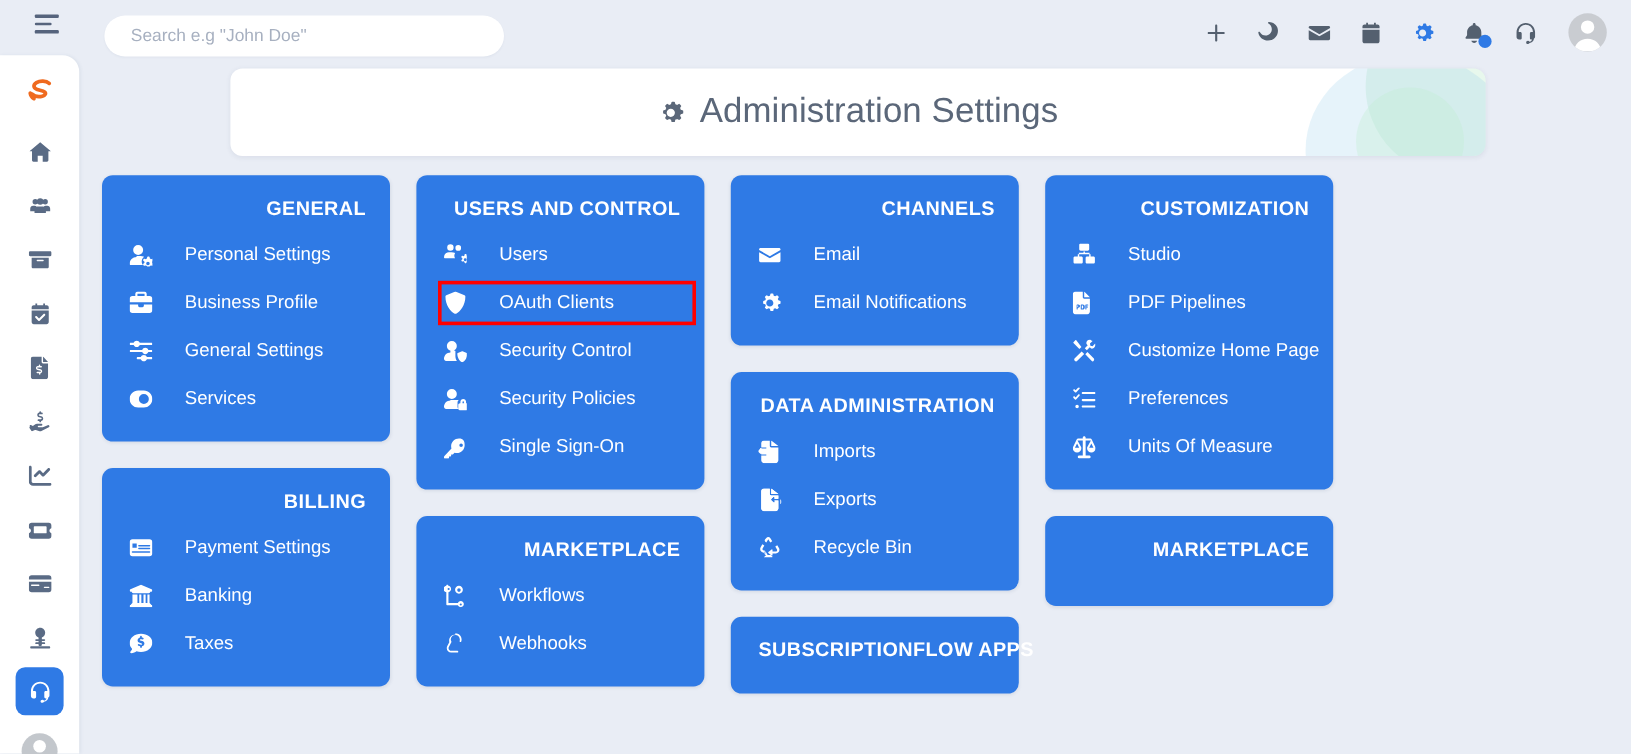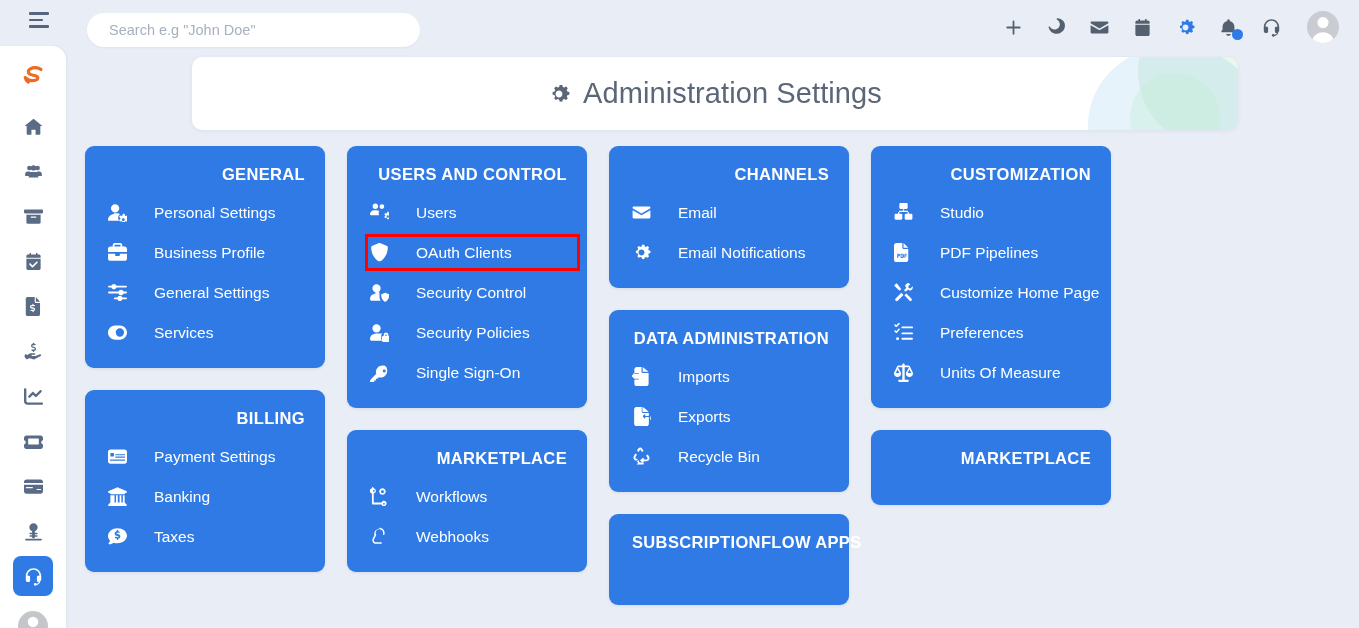--- a/index.html
+++ b/index.html
@@ -517,21 +517,21 @@
           </div>
           <div class="card-link">
             <span class="li-icon">
               <svg width="100%" height="100%" viewBox="0 0 512 512" fill="currentColor">
                 <path d="M178 37c20-33 68-33 88 0l45 73-45 26-44-73-44 73-17-10c-19-12-25-37-13-56l30-33zM48 248l40-72 45 26-38 68c-11 20 3 45 26 45h22v52H121c-61 0-100-65-73-119zm416 16c27 54-12 119-73 119h-74v38c0 11-13 17-21 10l-72-60c-6-5-6-14 0-19l72-60c8-7 21-1 21 10v38h74c23 0 37-25 26-45l-38-68 45-26 40 63zM155 330v52h-34l50 44-50 44H155c0 0 0 0 0 0h157v-52H208l-53-88z"></path>
               </svg>
             </span>
             <span>Recycle Bin</span>
           </div>
         </div>
-        <div class="card" style="padding-bottom: 38px;">
+        <div class="card" style="padding-bottom: 11px;">
           <div class="card-title">SUBSCRIPTIONFLOW APPS</div>
         </div>
       </div>
       <div class="col c4">
         <div class="card">
           <div class="card-title">CUSTOMIZATION</div>
           <div class="card-link">
             <span class="li-icon">
               <svg width="100%" height="100%" viewBox="0 0 512 512" fill="currentColor">
                 <path d="M176 0c-18 0-32 14-32 32v96c0 18 14 32 32 32h160c18 0 32-14 32-32V32c0-18-14-32-32-32H176zM48 288c-18 0-32 14-32 32v96c0 18 14 32 32 32h144c18 0 32-14 32-32v-96c0-18-14-32-32-32H48zm272 0c-18 0-32 14-32 32v96c0 18 14 32 32 32h144c18 0 32-14 32-32v-96c0-18-14-32-32-32H320zM240 176h32v64h-32v-64zM112 240h32v48h-32v-48zm256 0h32v48h-32v-48zM136 208h240v32H136v-32z"></path>

